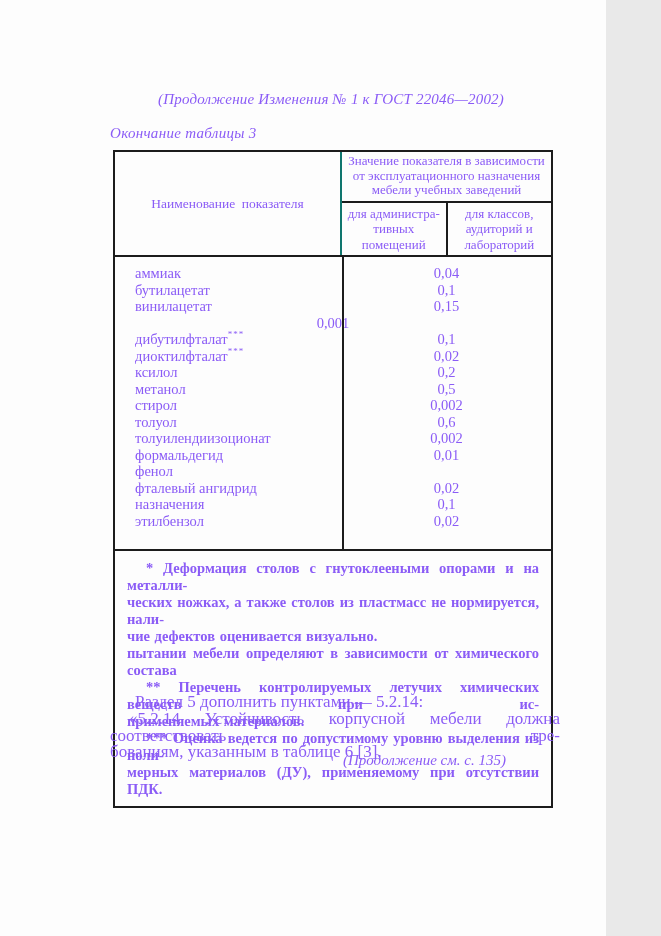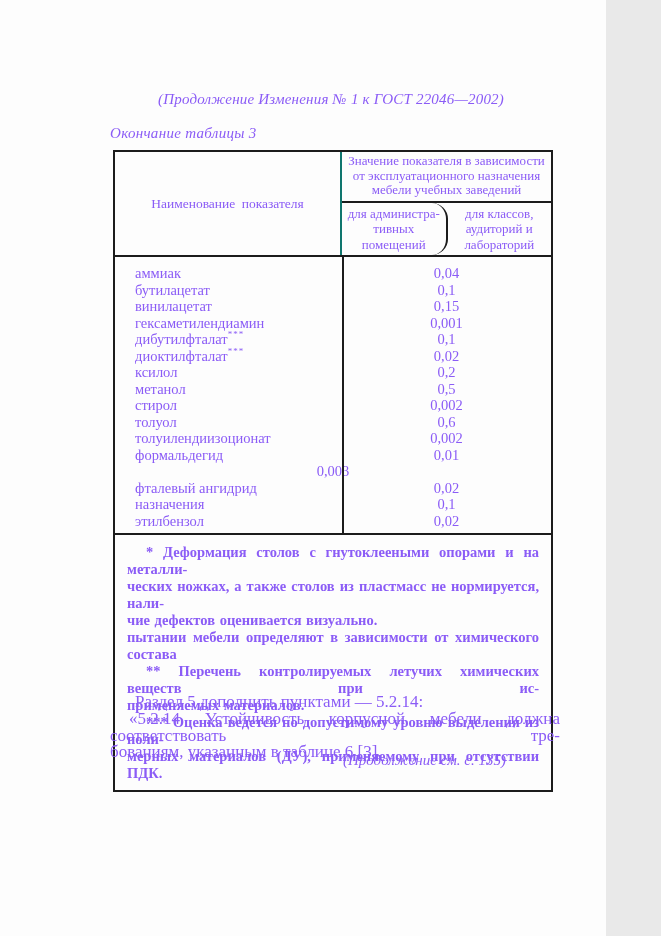--- a/index.html
+++ b/index.html
@@ -49,26 +49,25 @@
     text-align:center;white-space:pre-line;
     padding:2px 2px 3px 2px;
   }
   .col2-sub{display:flex;flex:1;}
   .subcol{
     flex:1;box-sizing:border-box;
     display:flex;align-items:center;justify-content:center;
     font-size:13px;line-height:15.5px;
     text-align:center;white-space:pre-line;
     padding:3px 4px;
-    border-radius:16px;
   }
   .subcol.first{border-right:2px solid #1c1c1c;}
   .tbody{
     position:relative;
-    padding:8px 0 4px 0;
+    padding:8px 0 20px 0;
     font-size:14.5px;line-height:16.5px;
   }
   .tbody::before{
     content:'';position:absolute;left:227px;top:0;bottom:0;
     width:2px;background:#1c1c1c;
   }
   .body-row{display:flex;}
   .body-name{
     width:227px;box-sizing:border-box;
     padding-left:20px;
@@ -133,21 +132,20 @@
         </div>
         <div class="body-row">
           <div class="body-name">бутилацетат</div>
           <div class="body-value">0,1</div>
         </div>
         <div class="body-row">
           <div class="body-name">винилацетат</div>
           <div class="body-value">0,15</div>
         </div>
         <div class="body-row">
-          <div class="body-name">гексаметилендиамин</div>
           <div class="body-value">0,001</div>
         </div>
         <div class="body-row">
           <div class="body-name">дибутилфталат<sup>***</sup></div>
           <div class="body-value">0,1</div>
         </div>
         <div class="body-row">
           <div class="body-name">диоктилфталат<sup>***</sup></div>
           <div class="body-value">0,02</div>
         </div>
@@ -169,21 +167,21 @@
         </div>
         <div class="body-row">
           <div class="body-name">толуилендиизоционат</div>
           <div class="body-value">0,002</div>
         </div>
         <div class="body-row">
           <div class="body-name">формальдегид</div>
           <div class="body-value">0,01</div>
         </div>
         <div class="body-row">
-          <div class="body-value">0,003</div>
+          <div class="body-name">фенол</div>
         </div>
         <div class="body-row">
           <div class="body-name">фталевый ангидрид</div>
           <div class="body-value">0,02</div>
         </div>
         <div class="body-row">
           <div class="body-name">назначения</div>
           <div class="body-value">0,1</div>
         </div>
         <div class="body-row">

